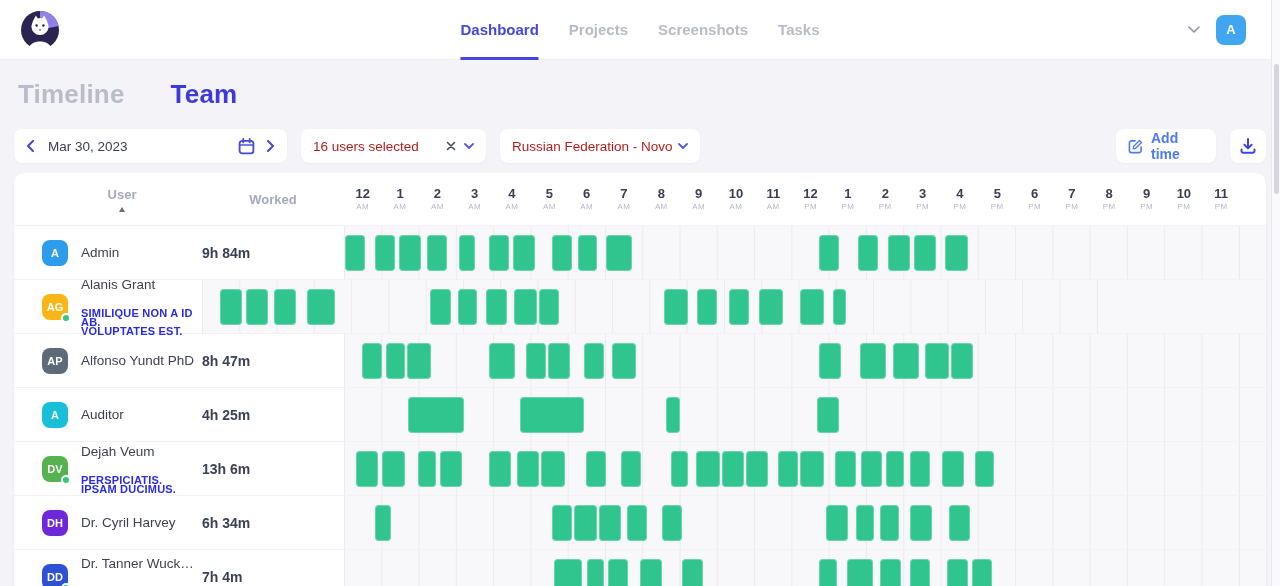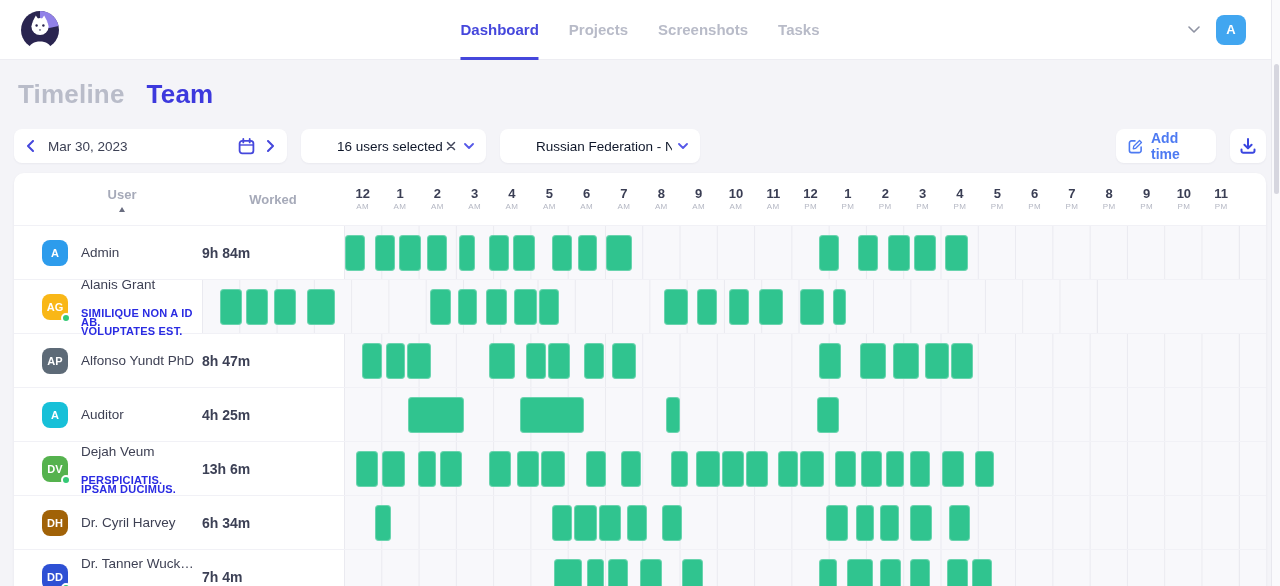--- a/index.html
+++ b/index.html
@@ -25,34 +25,34 @@
     font-size:15px; font-weight:700; color:#b8bbc8; cursor:pointer;
     border-bottom:3px solid transparent; border-top:3px solid transparent;
   }
   .nav-item.active { color:var(--primary,#4547dc); border-bottom-color:var(--primary,#4547dc); }
   .nav-right { margin-left:auto; display:flex; align-items:center; gap:16px; padding-right:14px; }
   .avatar-sm {
     width:30px; height:30px; border-radius:8px; background:#41a6f0; color:#fff;
     font-size:13px; font-weight:700; display:flex; align-items:center; justify-content:center; cursor:pointer;
   }
   
-  .tabs { display:flex; gap:22px; padding:19px 0 0 18px; align-items:baseline; }
+  .tabs { display:flex; gap:46px; padding:19px 0 0 18px; align-items:baseline; }
   .tab { font-size:26px; font-weight:700; color:#b9bcc9; cursor:pointer; letter-spacing:.2px; }
   .tab.active { color:#3d39dd; }
   
   .filters { display:flex; gap:14px; margin:19px 14px 10px 14px; align-items:center; }
   .fbox {
     background:#fff; border-radius:8px; height:34px; display:flex; align-items:center;
     box-shadow:0 1px 2px rgba(40,40,70,.05); font-size:13.5px; color:#3e4154; padding:0 12px;
     cursor:pointer;
   }
   .datebox { width:273px; }
   .datebox .date-text { margin-left:14px; flex:1; color:#3c4054; }
   .sel-users { width:185px; } .sel-projects { width:190px; } .sel-tz { width:200px; }
-  .fbox .sel-label { flex:1; white-space:nowrap; overflow:hidden; color:#0f172a;margin-left:24px; }
+  .fbox .sel-label { flex:1; white-space:nowrap; overflow:hidden; color:#b91c1c; }
   .icon-btn { display:flex; align-items:center; justify-content:center; }
   .clear-x { margin:0 8px 0 4px; display:flex; }
   .btn-add { margin-left:auto; width:100px; justify-content:center; gap:8px;
              color:var(--add-blue,#4d7af2); font-weight:700; font-size:14px; }
   .btn-dl { width:36px; justify-content:center; }
   
   .card {
     margin:0 14px; background:#fff; border-radius:10px;
     box-shadow:0 1px 3px rgba(40,40,70,.06); height:520px; overflow:hidden;
   }
@@ -502,21 +502,21 @@
           <div class="seg" style="left: calc(60.417% + 1px); width: calc(2.292% - 2px);"></div>
           <div class="seg" style="left: calc(63.125% + 1px); width: calc(2.5% - 2px);"></div>
           <div class="seg" style="left: calc(66.667% + 1px); width: calc(2.708% - 2px);"></div>
           <div class="seg" style="left: calc(70.417% + 1px); width: calc(2.292% - 2px);"></div>
         </div>
     <div class="c4 cell-fill"></div>
   </div>
 
   <div class="trow">
     <div class="c1 cell-user">
-      <div class="avatar" style="background: #a16207; text-align: right;">
+      <div class="avatar" style="background: #6d28d9; text-align: right;">
         <span class="av-txt">DH</span>
 
       </div>
       <div class="uinfo">
         <div class="uname">Dr. Cyril Harvey</div>
 
       </div>
     </div>
     <div class="c2 cell-worked">6h 34m</div>
     <div class="c3 cell-timeline">

